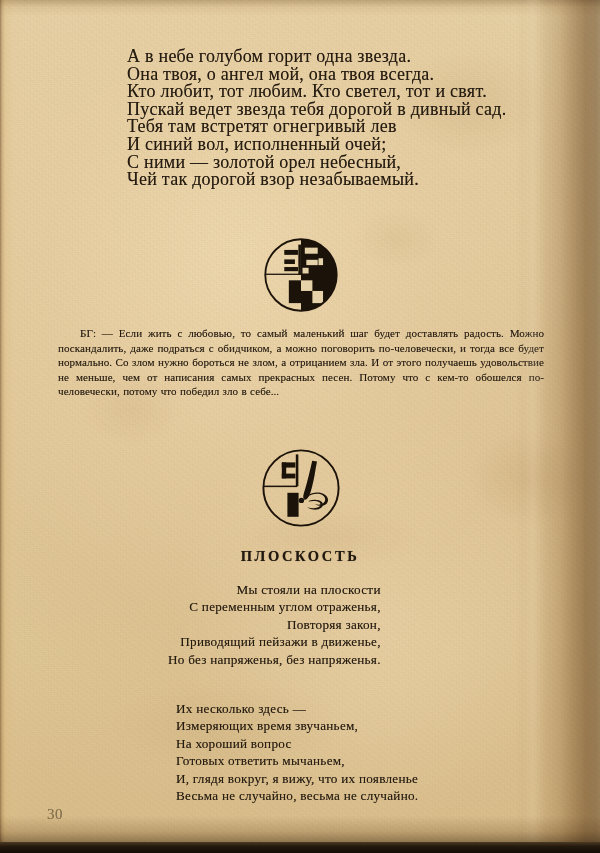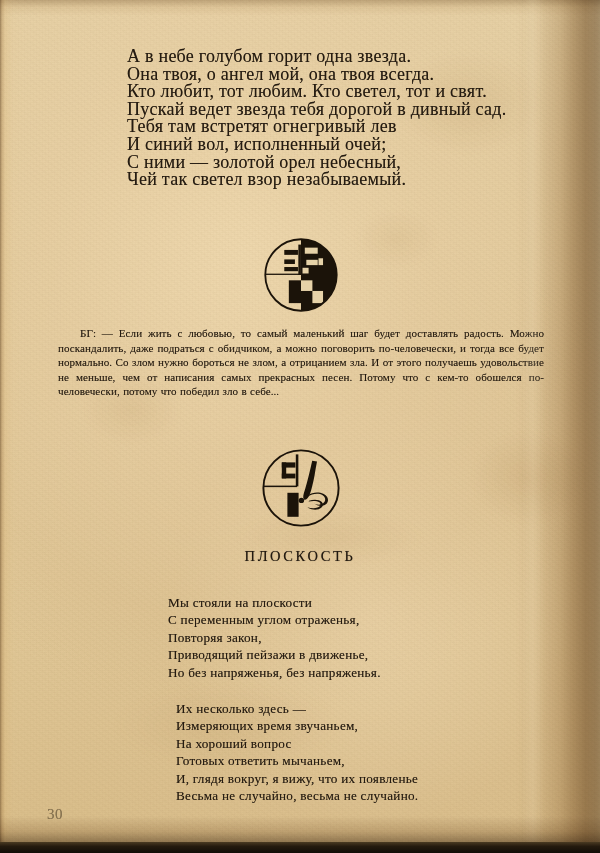--- a/index.html
+++ b/index.html
@@ -141,27 +141,27 @@
     text-shadow: 0 0 .5px rgba(45,32,16,.45);
   }
 
   
   #poem-title {
     position: absolute;
     left: 0; right: 0;
     top: 548px;
     text-align: center;
     font-size: 14.5px;
-    font-weight: normal;
+    font-weight: bold;
     letter-spacing: 2.6px;
     color: #211910;
     text-shadow: 0 0 .7px rgba(40,28,14,.6);
   }
 
-  #stanza-one { left: 168px; top: 594px; }
+  #stanza-one { left: 168px; top: 581px; text-align: right; }
   #stanza-two { left: 176px; top: 700px; }
 
   
   .emblem {
     position: absolute;
   }
   #emblem-top  { left: 263px; top: 237px; width: 76px; height: 76px; }
   #emblem-mid  { left: 261px; top: 448px; width: 80px; height: 80px; }
   .emblem svg { display: block; width: 100%; height: 100%; }
 
@@ -190,21 +190,21 @@
   <div id="content">
 
     <div class="verse-block" id="stanza-opening">
       <div class="verse-line">А в небе голубом горит одна звезда.</div>
       <div class="verse-line">Она твоя, о ангел мой, она твоя всегда.</div>
       <div class="verse-line">Кто любит, тот любим. Кто светел, тот и свят.</div>
       <div class="verse-line">Пускай ведет звезда тебя дорогой в дивный сад.</div>
       <div class="verse-line">Тебя там встретят огнегривый лев</div>
       <div class="verse-line">И синий вол, исполненный очей;</div>
       <div class="verse-line">С ними — золотой орел небесный,</div>
-      <div class="verse-line">Чей так светел взор незабываемый.</div>
+      <div class="verse-line">Чей так дорогой взор незабываемый.</div>
     </div>
 
     <div class="emblem" id="emblem-top">
       <svg viewBox="0 0 100 100" xmlns="http://www.w3.org/2000/svg">
         <defs>
           <clipPath id="clipTop">
               <circle cx="50" cy="50" r="47"></circle>
             </clipPath>
         </defs>
         <g clip-path="url(#clipTop)">

